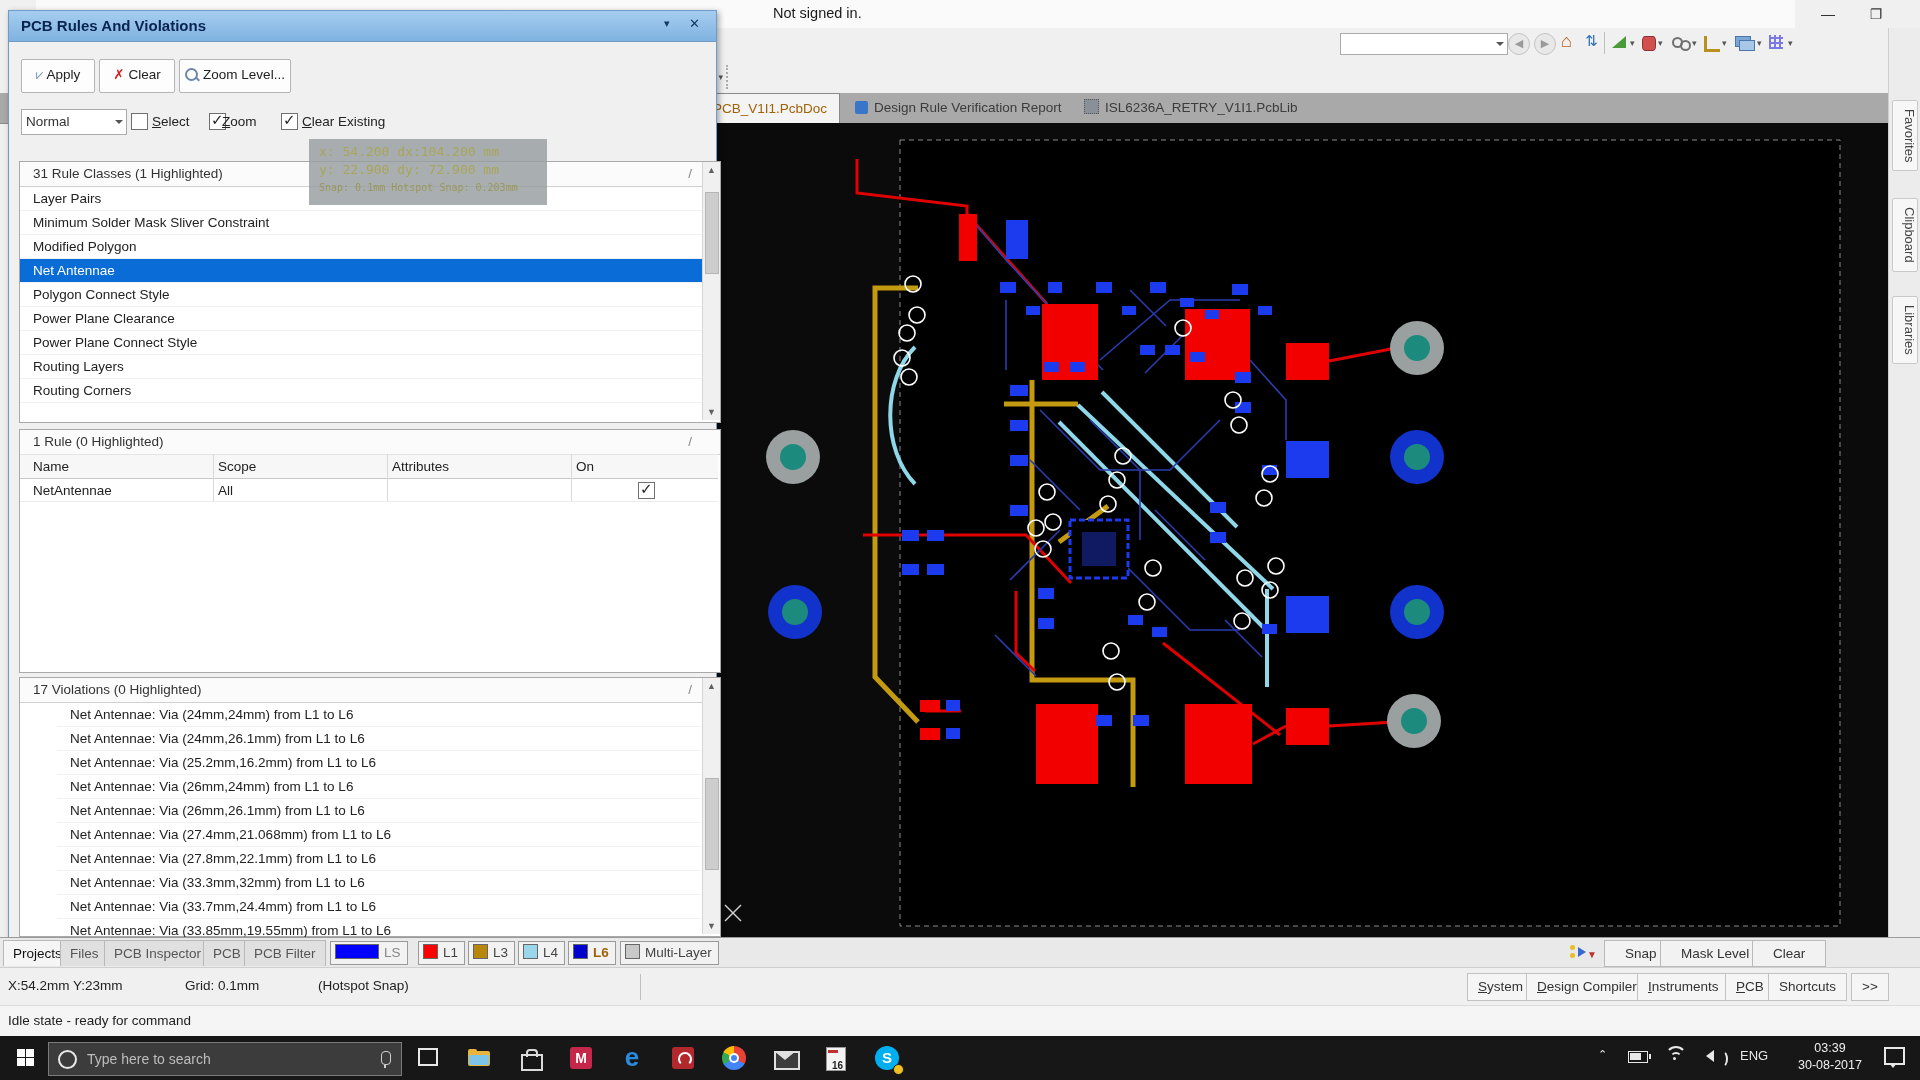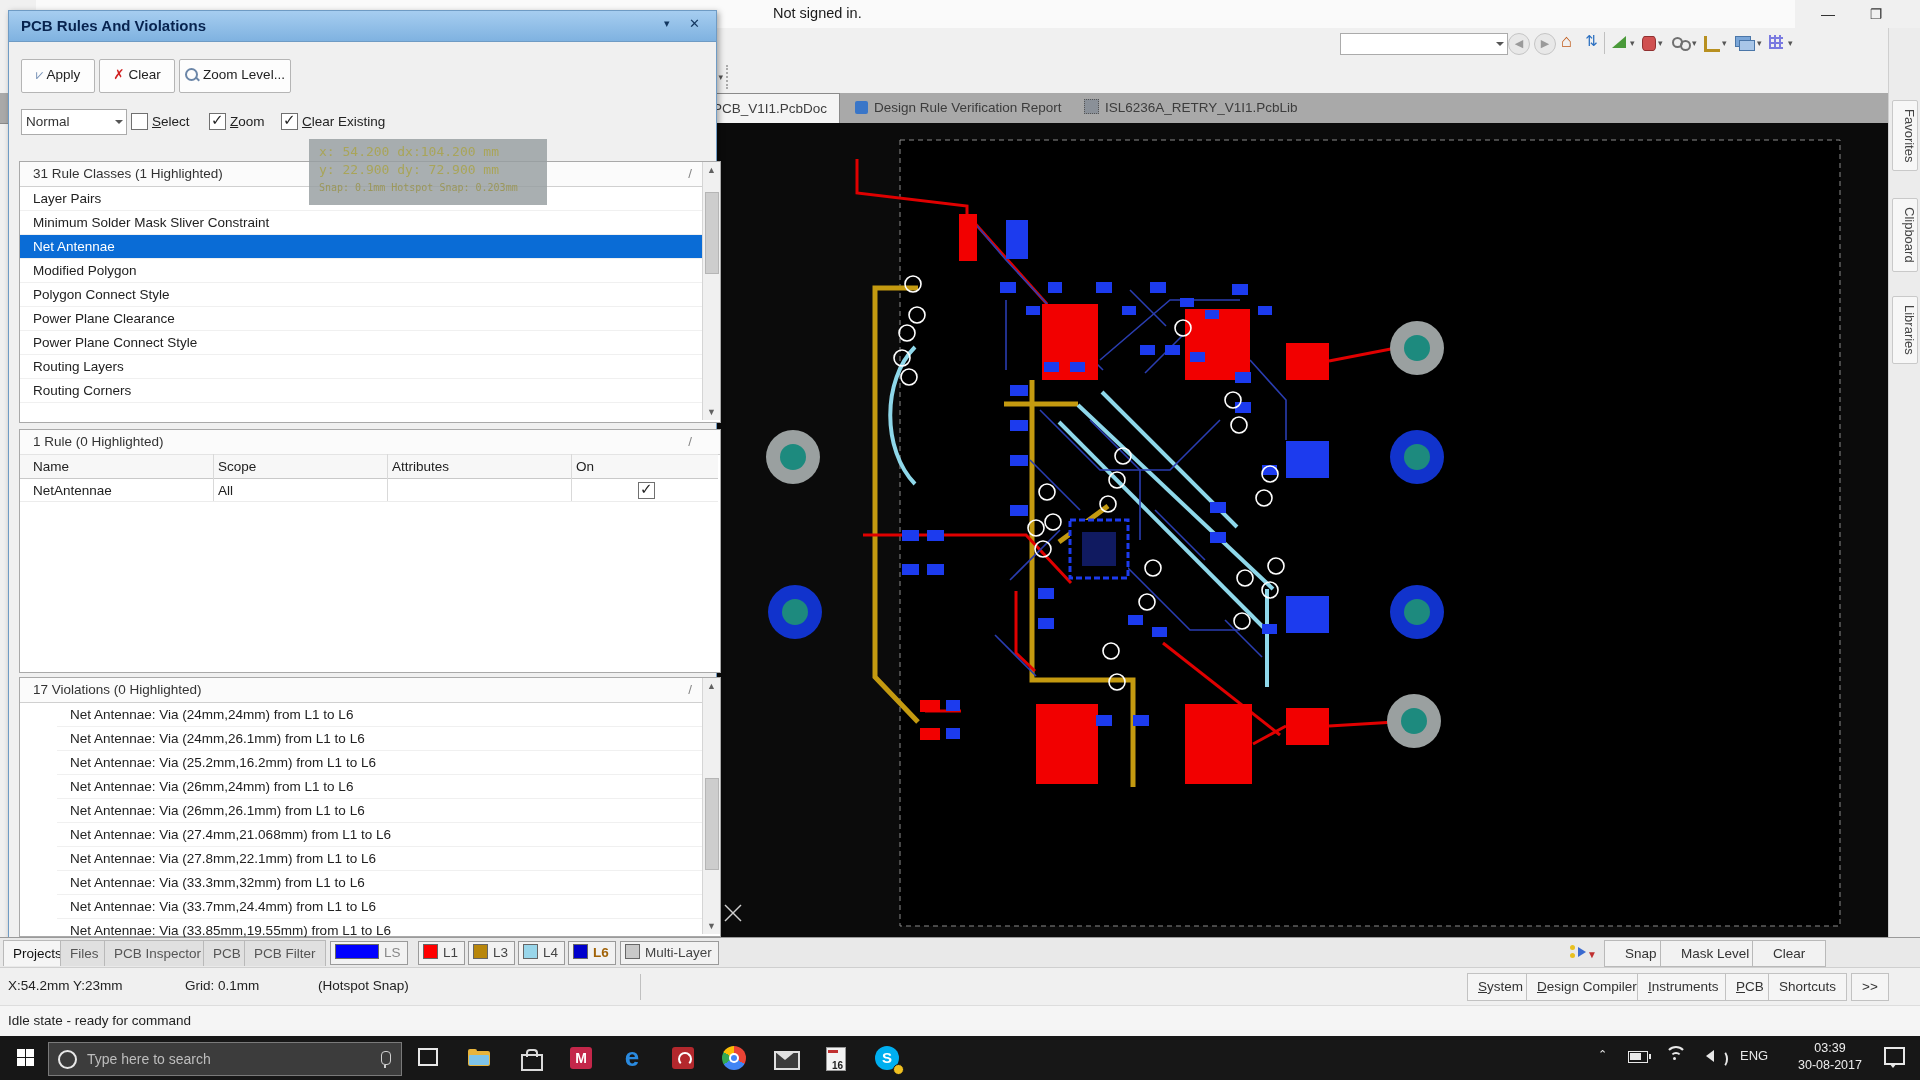--- a/index.html
+++ b/index.html
@@ -13,21 +13,21 @@
   #toolbar1{left:0;top:28px;width:1920px;height:32px;background:#f0f0f0;border-bottom:1px solid #ddd;}
   #toolbar2{left:0;top:60px;width:1920px;height:33px;background:#f0f0f0;border-bottom:1px solid #cfcfcf;}
   .combo{background:#fff;border:1px solid #ababab;height:20px;line-height:20px;padding:0 4px;color:#333;position:absolute;}
   .combo .cav{position:absolute;right:3px;top:8px;width:0;height:0;border:4px solid transparent;border-top-color:#555;}
   .sep{position:absolute;width:1px;background:#c0c0c0;}
   .dots{position:absolute;width:4px;border-left:2px dotted #aaa;}
   .t2ico{position:absolute;top:66px;width:20px;height:20px;}
   
   #doctabs{left:0;top:93px;width:1920px;height:30px;background:#a9a9a9;border-bottom:1px solid #8a8a8a;}
   .dtab{position:absolute;top:0;height:29px;line-height:29px;padding:0 12px;color:#3c3c3c;white-space:nowrap;}
-  .dtab.active{background:#f4f4f4;color:#404040;border:1px solid #8a8a8a;border-bottom:none;}
+  .dtab.active{background:#f4f4f4;color:#a16207;border:1px solid #8a8a8a;border-bottom:none;}
   .dtab .tico{display:inline-block;width:13px;height:13px;vertical-align:-2px;margin-right:6px;}
   
   #rstrip{left:1888px;top:28px;width:32px;height:909px;background:#ececec;border-left:1px solid #cfcfcf;}
   .vtab{position:absolute;left:3px;width:24px;background:#f7f7f7;border:1px solid #c9c9c9;border-radius:2px;
         writing-mode:vertical-rl;text-align:center;color:#444;font-size:13px;padding:8px 0;}
   
   #canvas{left:703px;top:123px;width:1185px;height:814px;background:#0b0b0b;}
   
   #panel{left:8px;top:10px;width:707px;height:927px;background:#f0f0f0;border:1px solid #6f9bc4;box-shadow:2px 2px 6px rgba(0,0,0,.35);}
   #ptitle{left:0;top:0;width:707px;height:30px;background:linear-gradient(#a6cdf0,#7fb2e0);border-bottom:1px solid #6f9bc4;}
@@ -376,39 +376,39 @@
     <div class="pbtn" style="left:170px;width:110px;">
       <span class="lbl"><span class="lens"></span><span>Zoom Level...</span></span>
     </div>
 
     <div class="combo" style="left:12px;top:98px;width:96px;height:24px;line-height:24px;">
       <span>Normal</span><span class="cav" style="top:10px;"></span>
     </div>
     <div class="chk" style="left:122px;top:102px;"></div>
     <div class="abs" style="left:143px;top:103px;text-decoration:underline;"><span class="cb-label">Select</span></div>
     <div class="chk on" style="left:200px;top:102px;"></div>
-    <div class="abs" style="left:221px;top:103px;"><span class="cb-label">Zoom</span></div>
+    <div class="abs" style="left:213px;top:103px;"><span class="cb-label">Zoom</span></div>
     <div class="chk on" style="left:272px;top:102px;"></div>
     <div class="abs" style="left:293px;top:103px;"><span class="cb-label">Clear Existing</span></div>
 
     <div class="abs hud">
       <div>x: 54.200   dx:104.200 mm</div>
       <div>y: 22.900   dy: 72.900 mm</div>
       <div class="small">Snap: 0.1mm Hotspot Snap: 0.203mm</div>
     </div>
 
     <div class="lbox" style="top:150px;height:260px;">
       <div class="lhead">
         <span>31 Rule Classes (1 Highlighted)</span><span class="slash">/</span>
       </div>
       <div style="margin-right:17px;">
         <div class="lrow">Layer Pairs</div>
         <div class="lrow">Minimum Solder Mask Sliver Constraint</div>
+        <div class="lrow">Modified Polygon</div>
         <div class="lrow sel">Net Antennae</div>
-        <div class="lrow">Modified Polygon</div>
         <div class="lrow">Polygon Connect Style</div>
         <div class="lrow">Power Plane Clearance</div>
         <div class="lrow">Power Plane Connect Style</div>
         <div class="lrow">Routing Layers</div>
         <div class="lrow">Routing Corners</div>
       </div>
       <div class="sbar" style="height:258px;">
         <div class="a" style="top:0;">▲</div>
         <div class="thumb" style="top:30px;height:80px;"></div>
         <div class="a" style="bottom:0;">▼</div>

